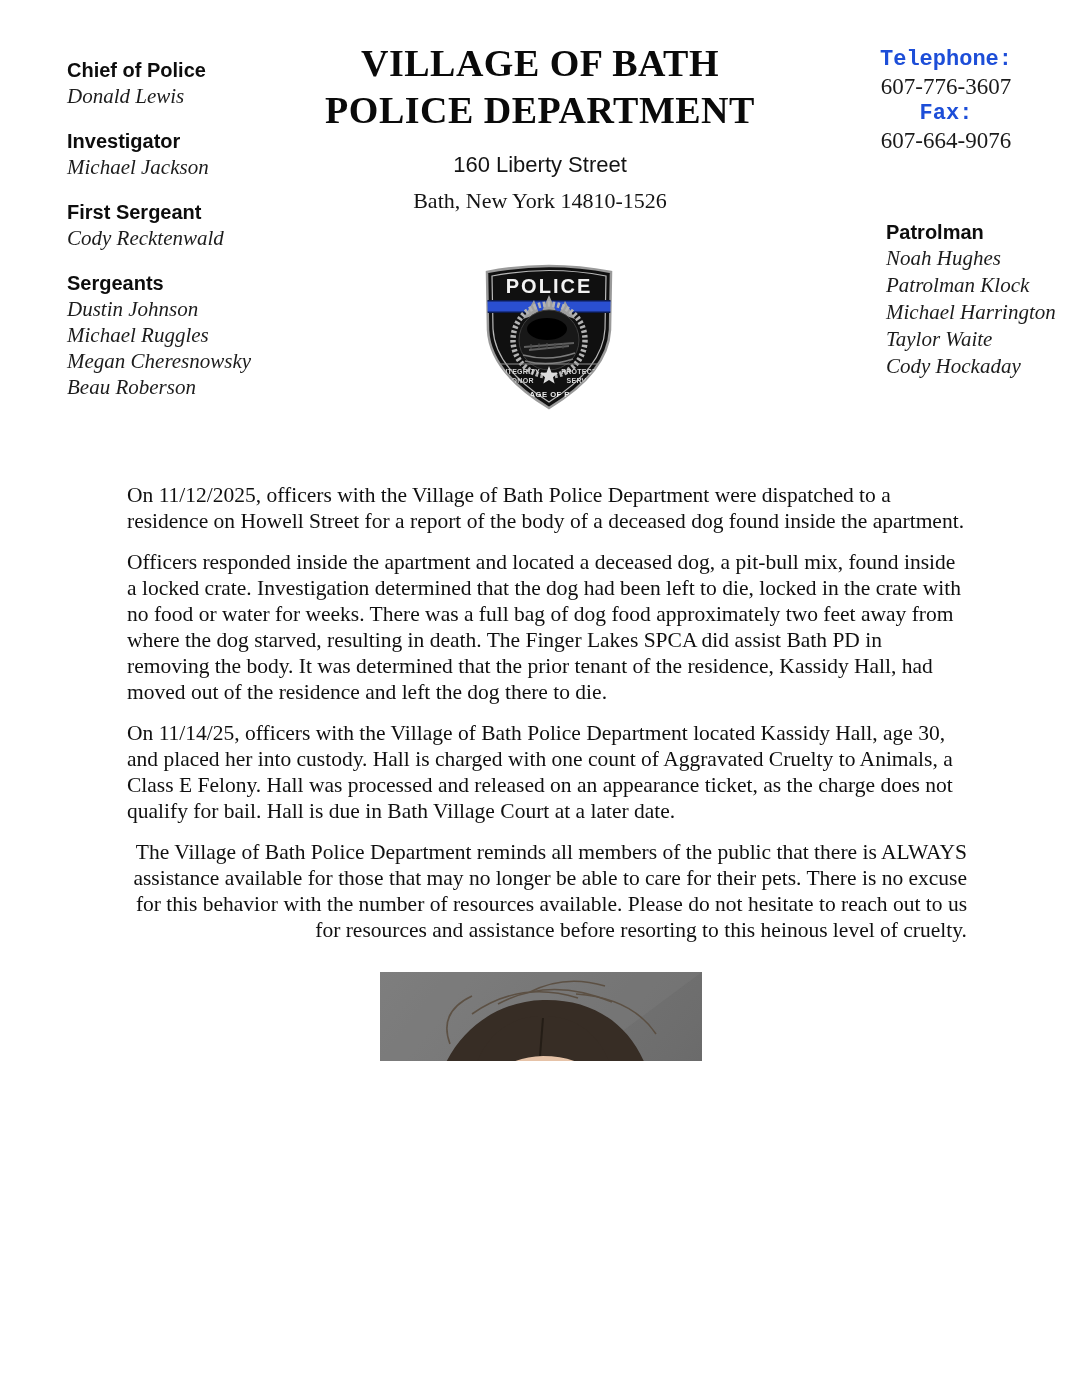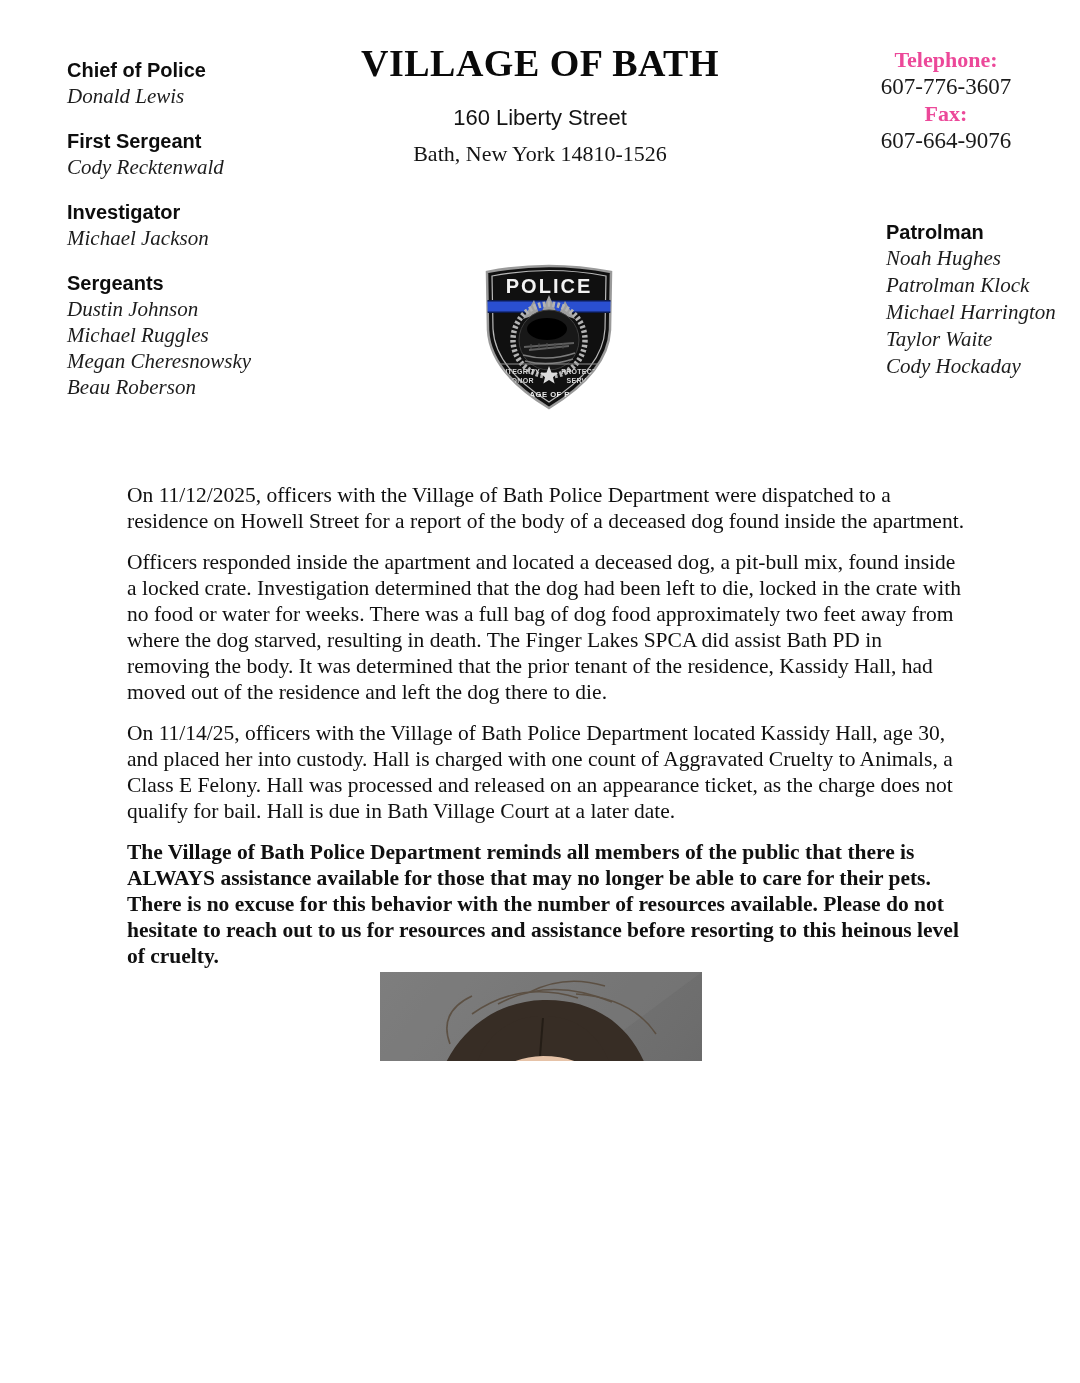--- a/index.html
+++ b/index.html
@@ -21,67 +21,68 @@
   .agency-name{
     font-weight:bold;font-size:38px;line-height:47px;letter-spacing:.5px;color:#0a0a0a;
   }
   .address1{
     font-family:"Liberation Sans",sans-serif;font-size:22px;line-height:26px;
     margin-top:18px;color:#141414;
   }
   .address2{font-size:22px;line-height:26px;margin-top:10px;color:#141414;}
   .contact{position:absolute;left:858px;top:46px;width:176px;text-align:center;}
   .contact-label{
-    font-family:Liberation Serif, serif;font-weight:bold;
-    font-size:22px;line-height:27px;color:#ec4899;
+    font-family:Liberation Mono, monospace;font-weight:bold;
+    font-size:22px;line-height:27px;color:#1d4ed8;
   }
   .contact-number{font-size:23px;line-height:27px;color:#1a1a1a;}
   .patrol{position:absolute;left:886px;top:220px;width:190px;}
   .patrol .roster-name{line-height:27px;}
   .badge{position:absolute;left:479px;top:256px;width:140px;height:158px;}
   .badge text{font-family:"Liberation Sans",sans-serif;}
   
   .body-text{
     position:absolute;left:127px;top:482px;width:840px;
     font-size:21.5px;line-height:26px;color:#101010;
   }
   .body-text p{margin:0 0 15px 0;}
-  .body-text p.emphasis{font-weight:bold;line-height:26px;}
+  .body-text p.emphasis{font-weight:normal;line-height:26px;text-align:right;}
   
   .photo{position:absolute;left:380px;top:972px;width:322px;height:411px;}
 </style>
 </head>
 <body>
 
 <div class="page">
 
   <div class="left-roster">
     <div class="roster-group">
       <div class="roster-title">Chief of Police</div>
       <div class="roster-name">Donald Lewis</div>
     </div>
     <div class="roster-group">
+      <div class="roster-title">Investigator</div>
+      <div class="roster-name">Michael Jackson</div>
+    </div>
+    <div class="roster-group">
       <div class="roster-title">First Sergeant</div>
       <div class="roster-name">Cody Recktenwald</div>
-    </div>
-    <div class="roster-group">
-      <div class="roster-title">Investigator</div>
-      <div class="roster-name">Michael Jackson</div>
     </div>
     <div class="roster-group">
       <div class="roster-title">Sergeants</div>
       <div class="roster-name">Dustin Johnson</div>
       <div class="roster-name">Michael Ruggles</div>
       <div class="roster-name">Megan Cheresnowsky</div>
       <div class="roster-name">Beau Roberson</div>
     </div>
   </div>
 
   <div class="center-head">
     <div class="agency-name">VILLAGE OF BATH</div>
+    <div class="agency-name">POLICE DEPARTMENT</div>
     <div class="address1">160 Liberty Street</div>
     <div class="address2">Bath, New York 14810-1526</div>
   </div>
 
   <div class="contact">
     <div class="contact-label">Telephone:</div>
     <div class="contact-number">607-776-3607</div>
     <div class="contact-label">Fax:</div>
     <div class="contact-number">607-664-9076</div>
   </div>

